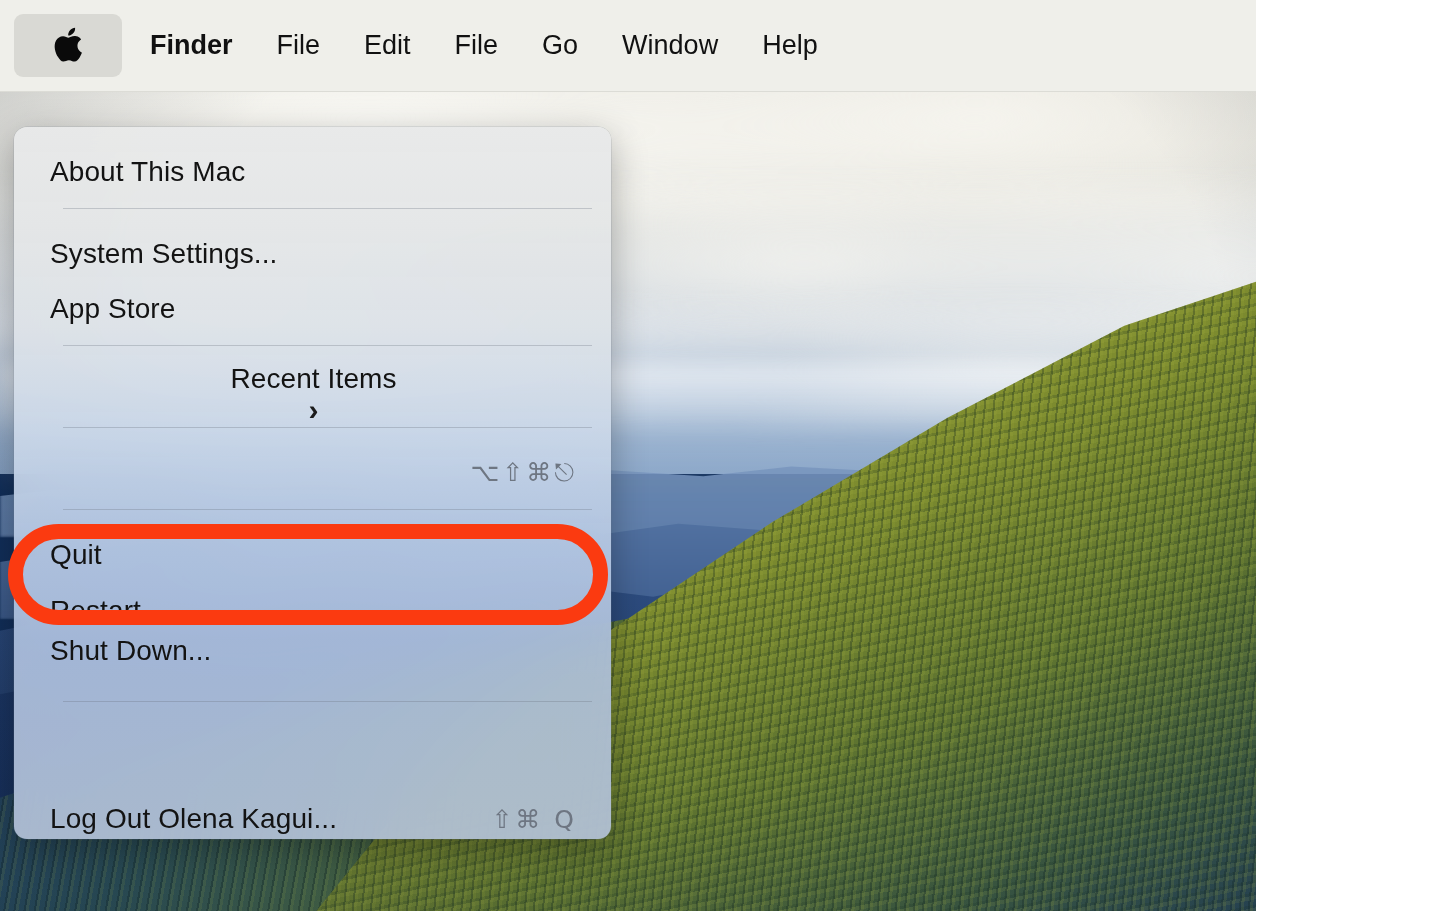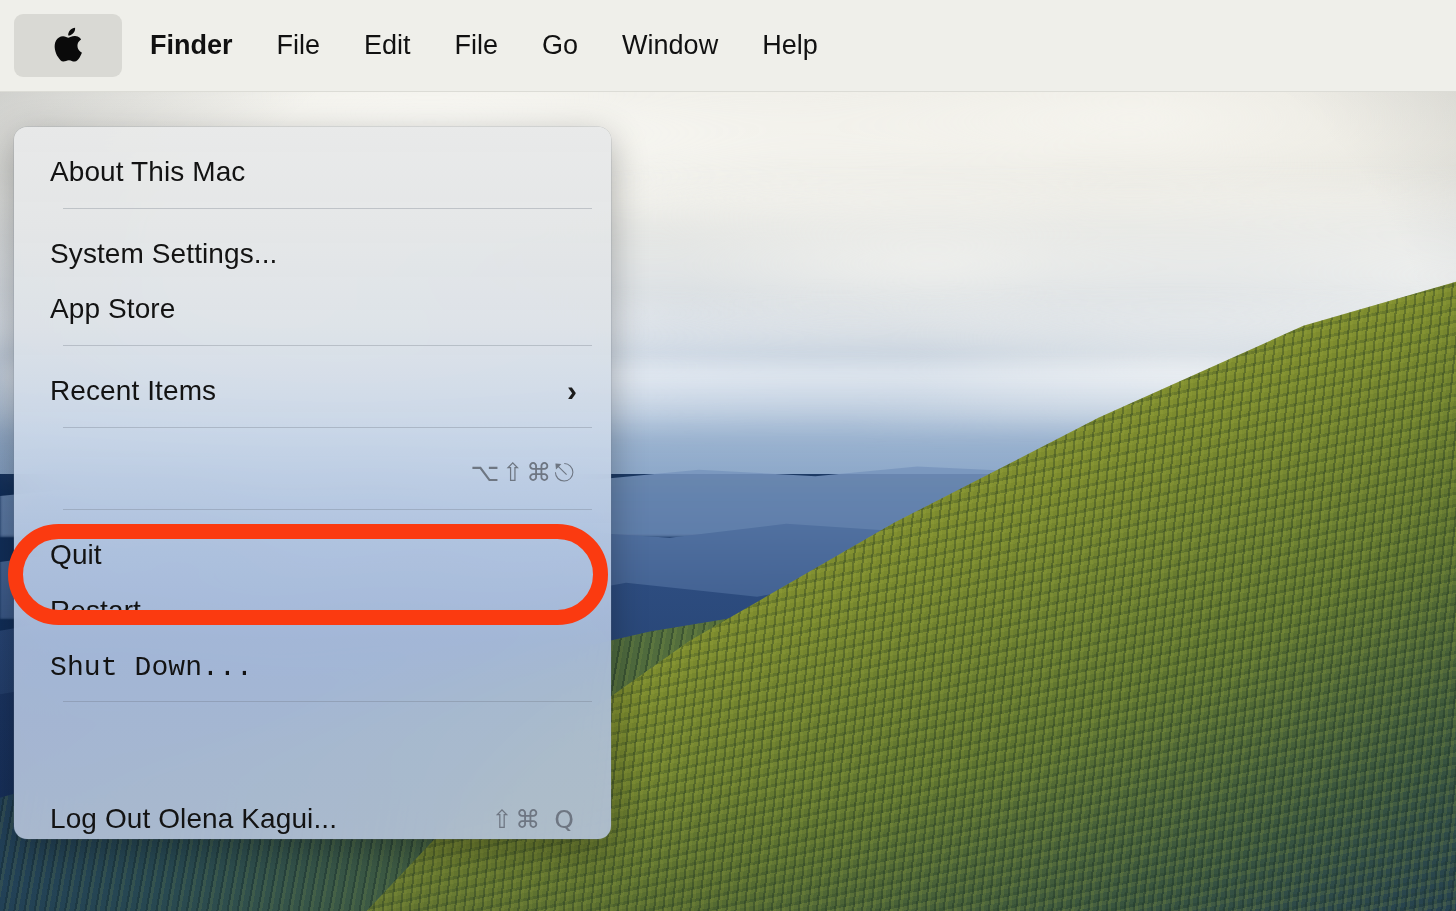--- a/index.html
+++ b/index.html
@@ -1,21 +1,21 @@
 <!DOCTYPE html>
 <html><head>
 <meta charset="utf-8">
 <style>
   * { margin:0; padding:0; box-sizing:border-box; }
   html,body{
     width:1456px; height:911px; overflow:hidden;
     font-family:"Liberation Sans", sans-serif;
     -webkit-font-smoothing:antialiased;
   }
-  #screen{ position:relative; width:1456px; height:911px; overflow:hidden; background:#12305c; }
+  #screen{ position:relative; width:1256px; height:911px; overflow:hidden; background:#12305c; }
 
   
   .wp{ position:absolute; inset:0; }
   .wp-sky{
     position:absolute; left:0; top:0; width:100%; height:52%;
     background:linear-gradient(to bottom,
       #d8d6cd 0%, #dedcd3 10%, #e3e1d8 20%,
       #e6e4db 30%, #e0e0da 42%, #cfd5d9 55%,
       #b9c6d6 68%, #9cb3cf 82%, #8aa6c8 100%);
   }
@@ -197,40 +197,40 @@
     <div class="sep" style="top:81px;"></div>
 
     <div class="mi" style="top:154px;">
       <span class="mi-label">App Store</span>
     </div>
     <div class="mi" style="top:99px;">
       <span class="mi-label">System Settings...</span>
     </div>
     <div class="sep" style="top:218px;"></div>
 
-    <div class="mi" style="top:236px;">
+    <div class="mi" style="top:236px;flex-direction:column;">
       <span class="mi-label">Recent Items</span>
       <span class="mi-spacer"></span>
       <span class="mi-chevron">›</span>
     </div>
     <div class="sep" style="top:300px;"></div>
 
     <div class="mi" style="top:318px;">
       <span class="mi-spacer"></span>
       <span class="mi-shortcut">⌥⇧⌘⎋</span>
     </div>
     <div class="sep" style="top:382px;"></div>
 
     <div class="mi" style="top:400px;">
       <span class="mi-label">Quit</span>
     </div>
     <div class="mi" style="top:456px;">
       <span class="mi-label">Restart...</span>
     </div>
-    <div class="mi" style="top:512px;font-family:Liberation Mono, monospace;">
+    <div class="mi" style="top:496px;">
       <span class="mi-label">Shut Down...</span>
     </div>
     <div class="sep" style="top:574px;"></div>
 
     <div class="mi" style="top:664px;text-align:right;">
       <span class="mi-label">Log Out Olena Kagui...</span>
       <span class="mi-spacer"></span>
       <span class="mi-shortcut">⇧⌘ Q</span>
     </div>
 

